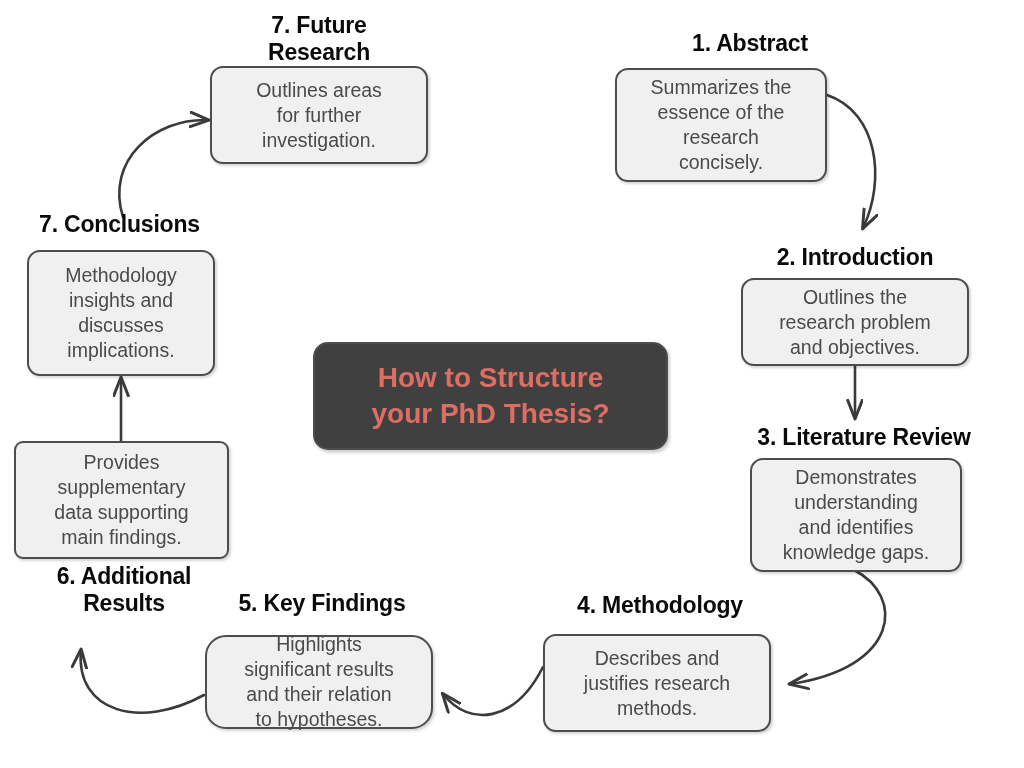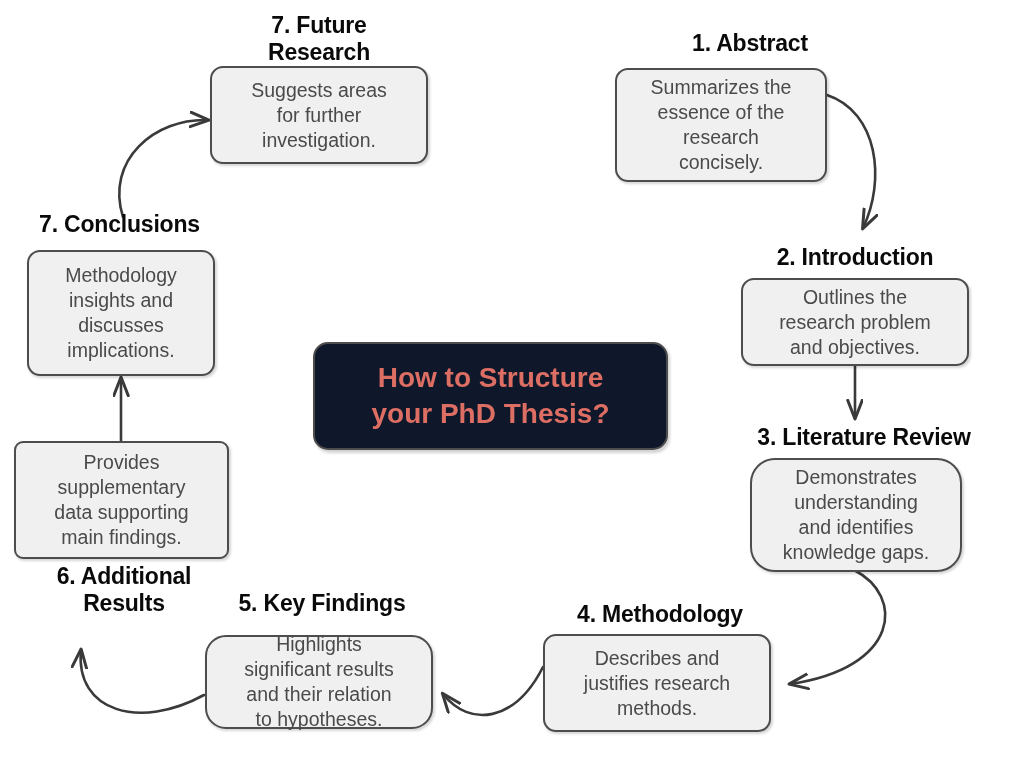--- a/index.html
+++ b/index.html
@@ -54,21 +54,21 @@
     box-shadow: 1.5px 2px 2.5px rgba(0,0,0,0.16);
     white-space: pre-line;
   }
   #center-box {
     position: absolute;
     left: 313px;
     top: 342px;
     width: 355px;
     height: 108px;
     box-sizing: border-box;
-    background: #0f172a;
+    background: #404040;
     border: 2.4px solid #4d4d4d;
     border-radius: 15px;
     display: flex;
     align-items: center;
     justify-content: center;
     text-align: center;
     font-family: "Liberation Sans", sans-serif;
     font-weight: bold;
     font-size: 28px;
     line-height: 36px;
@@ -116,28 +116,28 @@
 
   <div class="node">
     <div class="node-label" style="left:740px; top:244px; width:230px; text-align:center;">2. Introduction</div>
     <div class="node-box" style="left:741px; top:278px; width:228px; height:88px;">Outlines the
 research problem
 and objectives.</div>
   </div>
 
   <div class="node">
     <div class="node-label" style="left:714px; top:424px; width:300px; text-align:center;">3. Literature Review</div>
-    <div class="node-box" style="left:750px; top:458px; width:212px; height:114px;border-radius:25px;">Demonstrates
+    <div class="node-box" style="left:750px; top:458px; width:212px; height:114px;">Demonstrates
 understanding
 and identifies
 knowledge gaps.</div>
   </div>
 
   <div class="node">
-    <div class="node-label" style="left:540px; top:592px; width:240px; text-align:center;margin-top:9px;">4. Methodology</div>
+    <div class="node-label" style="left:540px; top:592px; width:240px; text-align:center;">4. Methodology</div>
     <div class="node-box" style="left:543px; top:634px; width:228px; height:98px;">Describes and
 justifies research
 methods.</div>
   </div>
 
   <div class="node">
     <div class="node-label" style="left:212px; top:590px; width:220px; text-align:center;">5. Key Findings</div>
     <div class="node-box" style="left:205px; top:635px; width:228px; height:94px;border-radius:21px;">Highlights
 significant results
 and their relation
@@ -157,21 +157,21 @@
     <div class="node-label" style="left:12px; top:211px; width:215px; text-align:center;">7. Conclusions</div>
     <div class="node-box" style="left:27px; top:250px; width:188px; height:126px;">Methodology
 insights and
 discusses
 implications.</div>
   </div>
 
   <div class="node">
     <div class="node-label" style="left:226px; top:12px; width:186px; text-align:center;">7. Future
 Research</div>
-    <div class="node-box" style="left:210px; top:66px; width:218px; height:98px;">Suggests areas
+    <div class="node-box" style="left:210px; top:66px; width:218px; height:98px;">Outlines areas
 for further
 investigation.</div>
   </div>
 
   <div id="center-box">How to Structure
 your PhD Thesis?</div>
 
 </div>
 
 </body></html>

